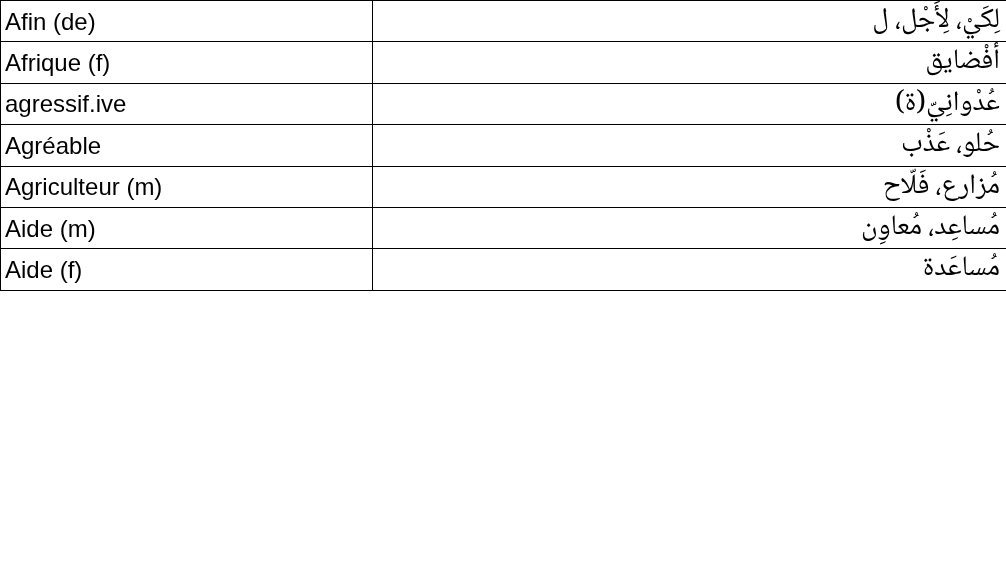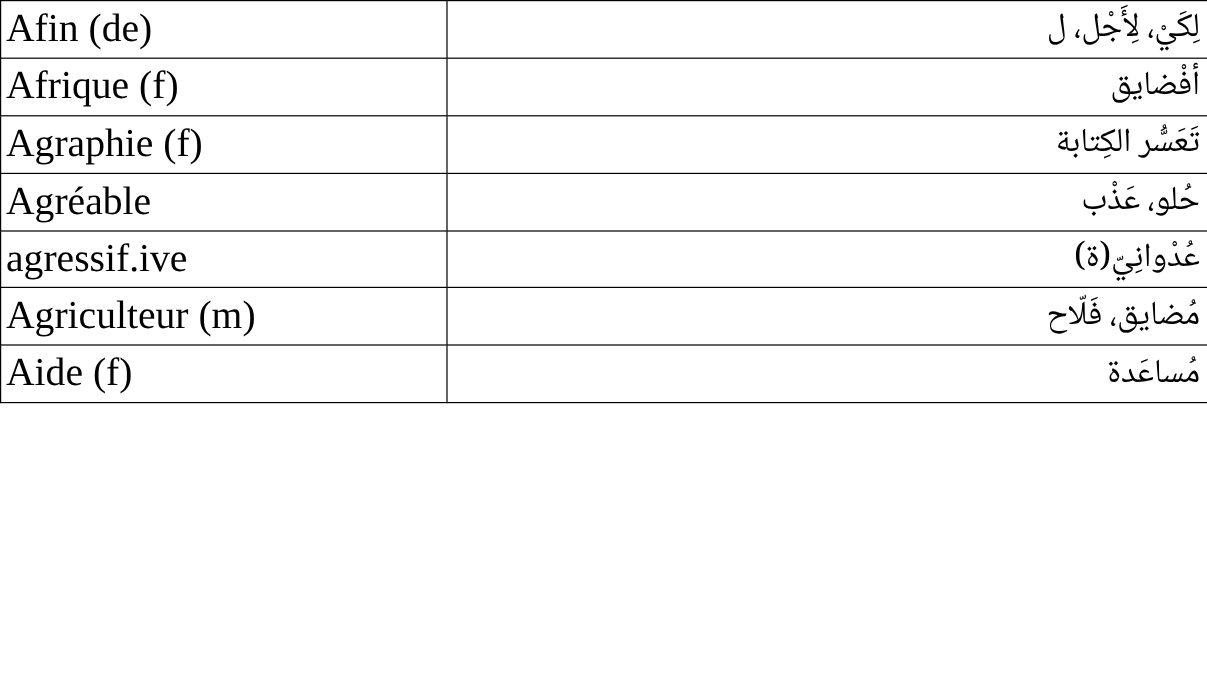--- a/index.html
+++ b/index.html
@@ -12,22 +12,22 @@
   }
   table {
     border-collapse: collapse;
     width: 1006px;
     table-layout: fixed;
   }
   col.left { width: 372px; }
   col.right { width: 634px; }
   td {
     border: 1px solid #000000;
-    font-family: Liberation Serif, serif;
-    font-size: 33px;
+    font-family: Liberation Sans, sans-serif;
+    font-size: 24px;
     line-height: 1.3;
     padding: 2px 6px 2px 4px;
     vertical-align: middle;
   }
   td.fr {
     text-align: left;
   }
   td.ar {
     text-align: right;
     direction: rtl;
@@ -46,33 +46,33 @@
   <tbody>
     <tr>
       <td class="fr">Afin (de)</td>
       <td class="ar">لِكَيْ، لِأَجْل، ل</td>
     </tr>
     <tr>
       <td class="fr">Afrique (f)</td>
       <td class="ar">أفْضايق</td>
     </tr>
     <tr>
-      <td class="fr">Agraphie (f)</td>
-      <td class="ar">تَعَسُّر الكِتابة</td>
+      <td class="fr">agressif.ive</td>
+      <td class="ar">عُدْوانِيّ(ة)</td>
     </tr>
     <tr>
       <td class="fr">Agréable</td>
       <td class="ar">حُلو، عَذْب</td>
     </tr>
     <tr>
-      <td class="fr">agressif.ive</td>
-      <td class="ar">عُدْوانِيّ(ة)</td>
+      <td class="fr">Agriculteur (m)</td>
+      <td class="ar">مُزارع، فَلّاح</td>
     </tr>
     <tr>
-      <td class="fr">Agriculteur (m)</td>
-      <td class="ar">مُضايق، فَلّاح</td>
+      <td class="fr">Aide (m)</td>
+      <td class="ar">مُساعِد، مُعاوِن</td>
     </tr>
     <tr>
       <td class="fr">Aide (f)</td>
       <td class="ar">مُساعَدة</td>
     </tr>
   </tbody>
 </table>
 
 </body></html>

